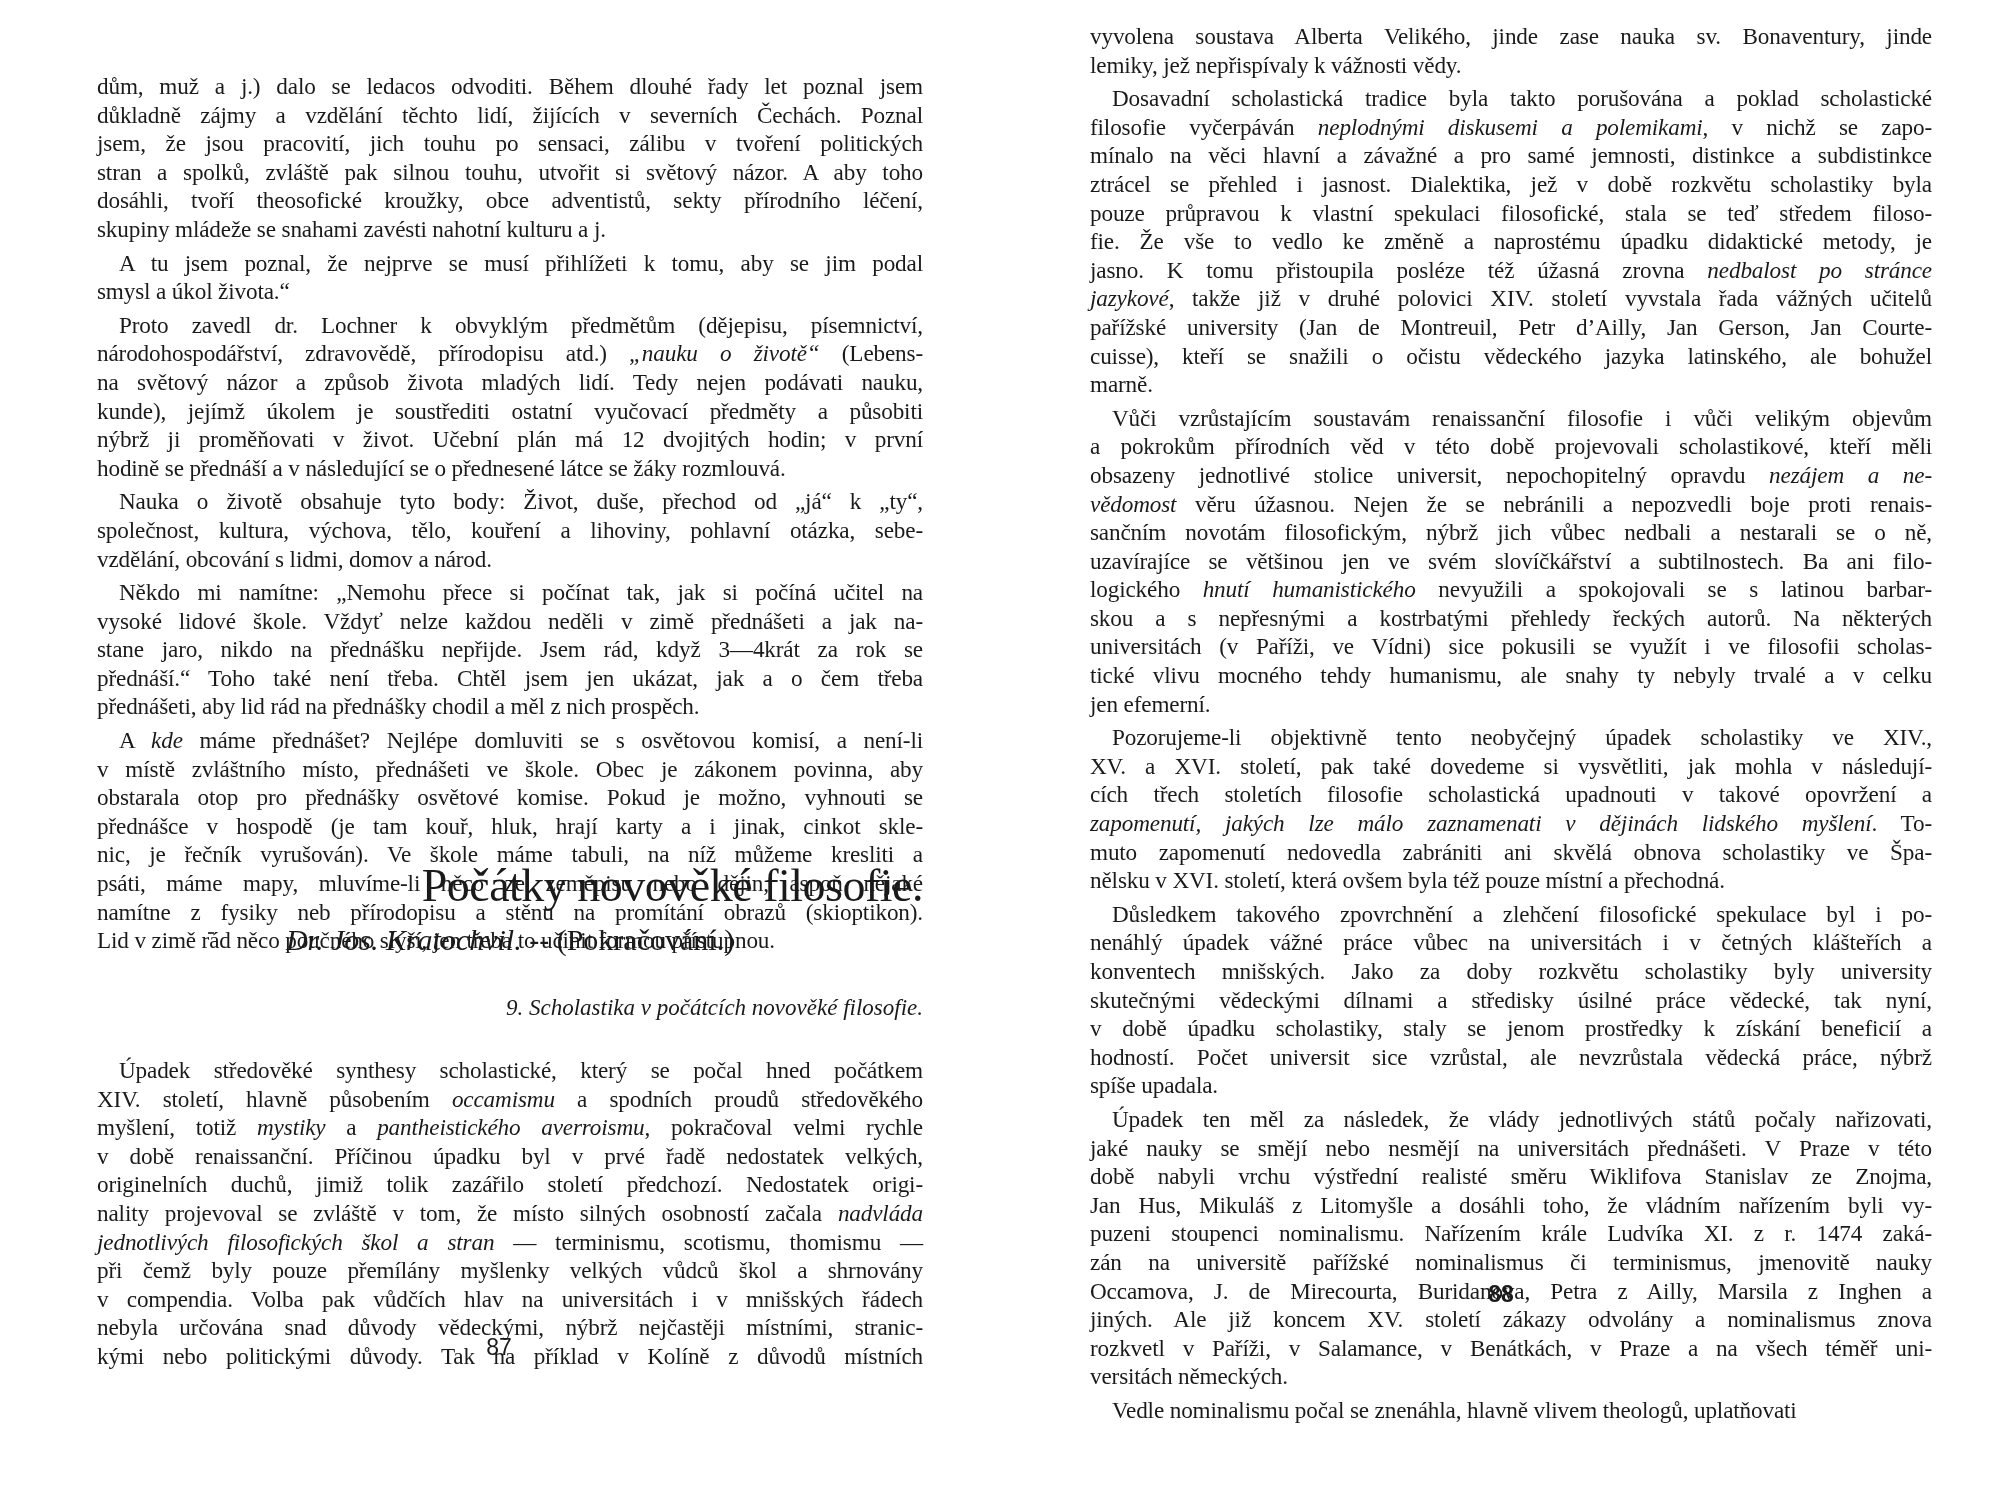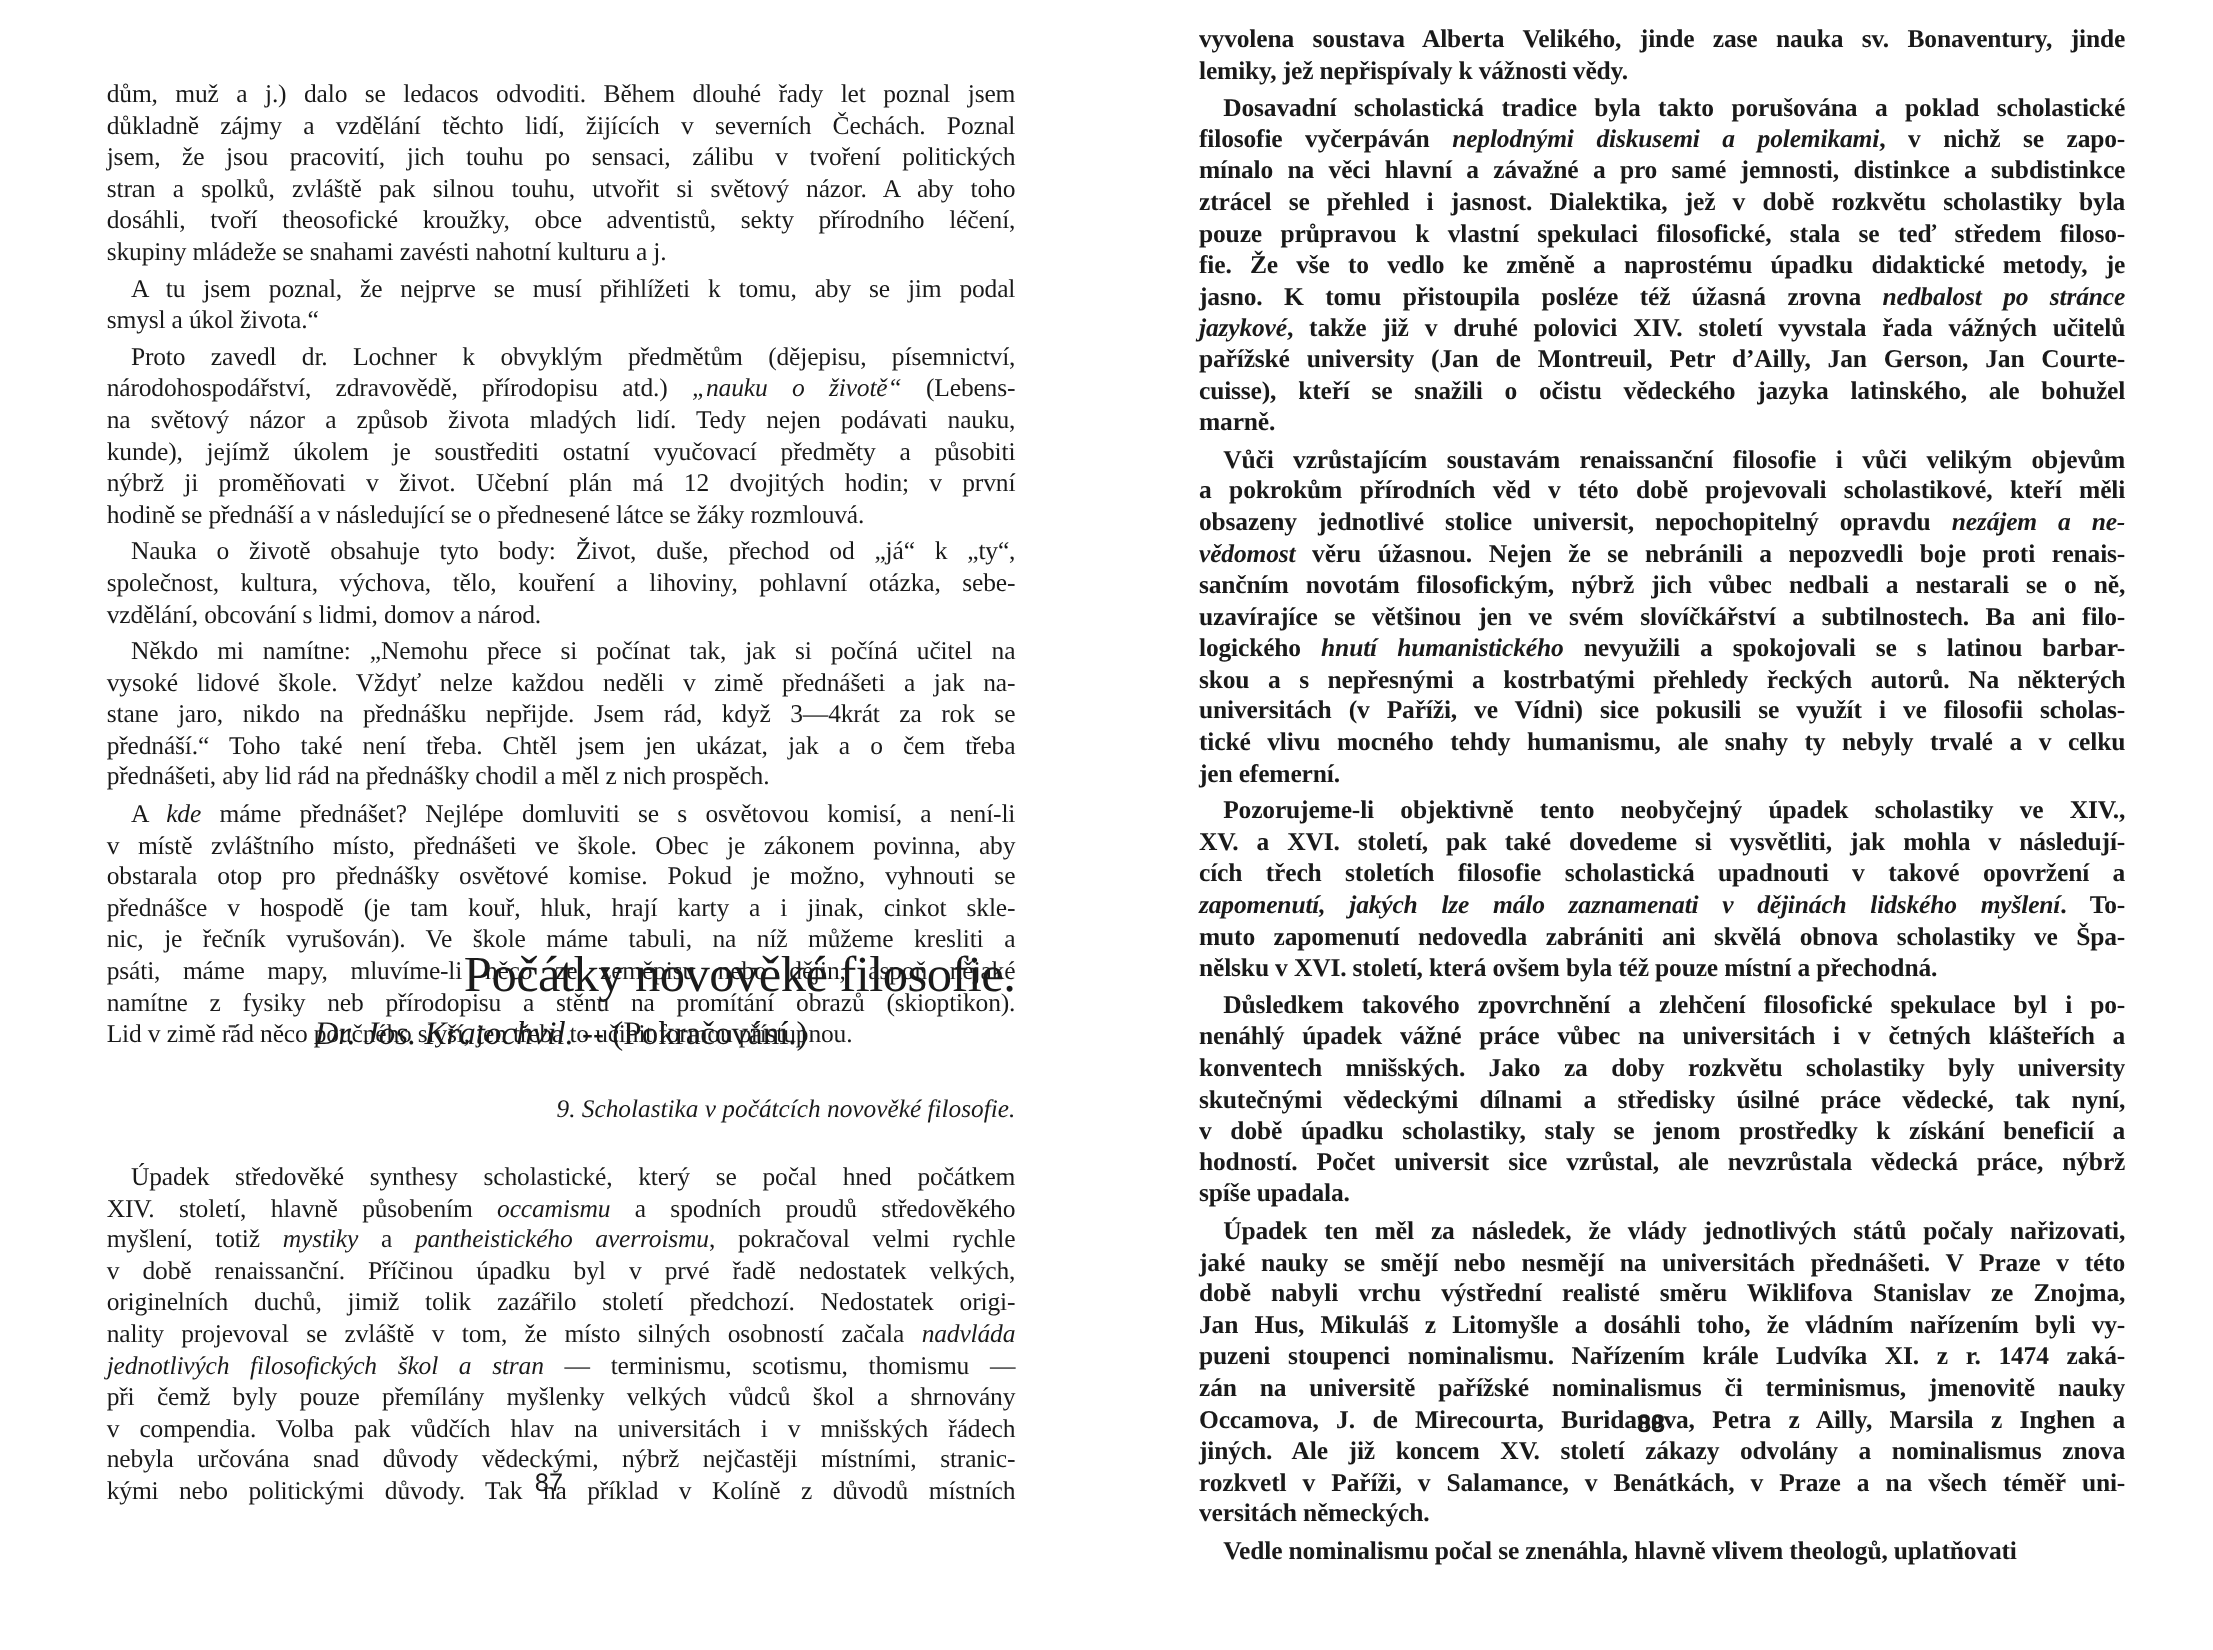--- a/index.html
+++ b/index.html
@@ -3,21 +3,21 @@
 <meta charset="utf-8">
 <style>
   html, body { margin:0; padding:0; background:#ffffff; }
   body { width:2012px; height:1500px; position:relative; overflow:hidden;
          font-family:"Liberation Serif","DejaVu Serif",serif; color:#1a1a1a; }
   .page { position:absolute; top:0; height:1500px; }
   .page-left { left:0; width:1006px; }
   .page-right { left:1006px; width:1006px; }
   .col { position:absolute; }
   .col-left { left:97px; top:44px; width:826px;margin-top:28px; }
-  .col-right { left:84px; top:22px; width:842px;font-weight:bold; }
+  .col-right { left:84px; top:22px; width:842px; }
   .line { display:block; white-space:nowrap; font-size:23.2px; line-height:28.6px;
           text-align:justify; text-align-last:justify; letter-spacing:-0.15px; }
   .line.last { text-align-last:left; }
   .line.indent { padding-left:22px; }
   .para-gap { height:5px; }
   .it { font-style:italic; }
   .article-title { position:absolute; left:97px; top:858px; width:826px; text-align:right;
                    font-size:46px; line-height:56px; letter-spacing:-0.5px; }
   .byline { position:absolute; left:97px; top:925px; width:826px; text-align:center;
             font-size:30px; line-height:30px; }

